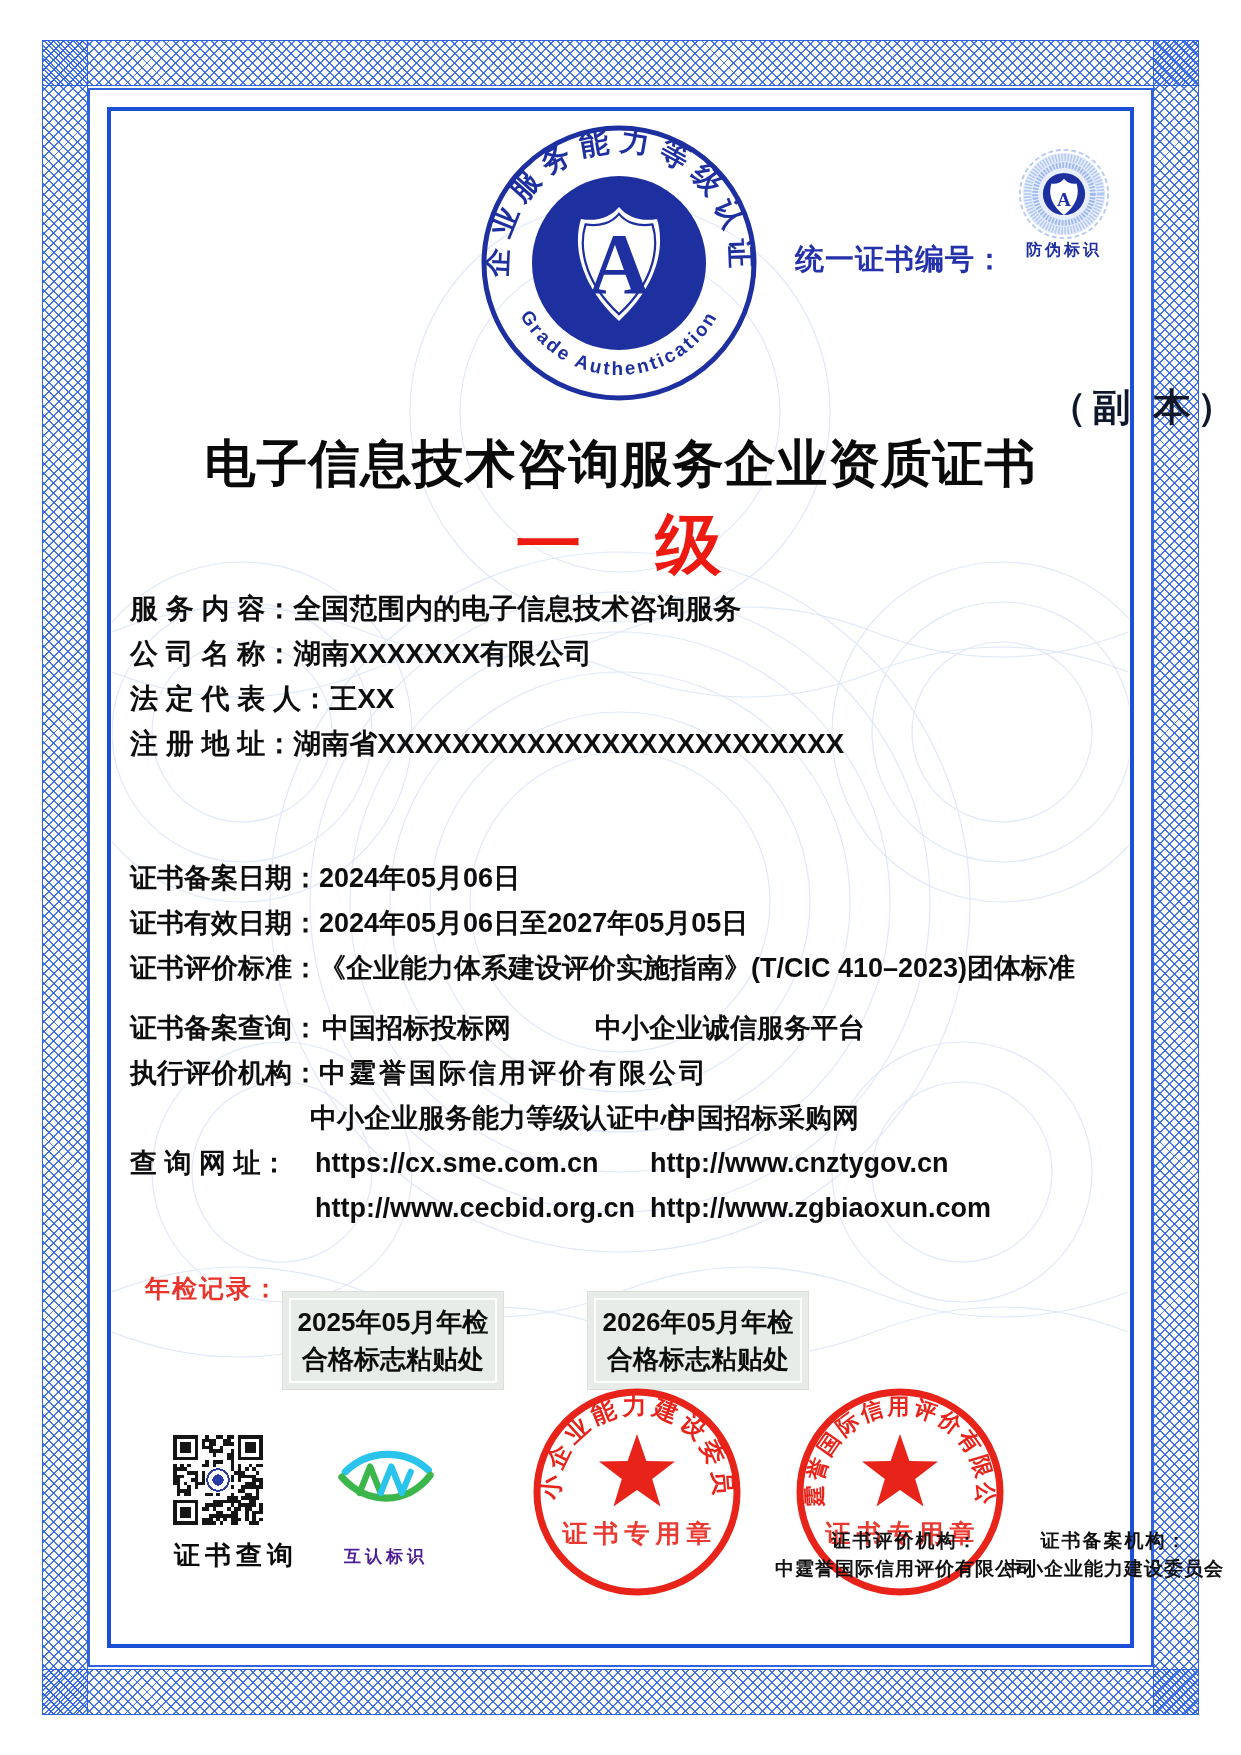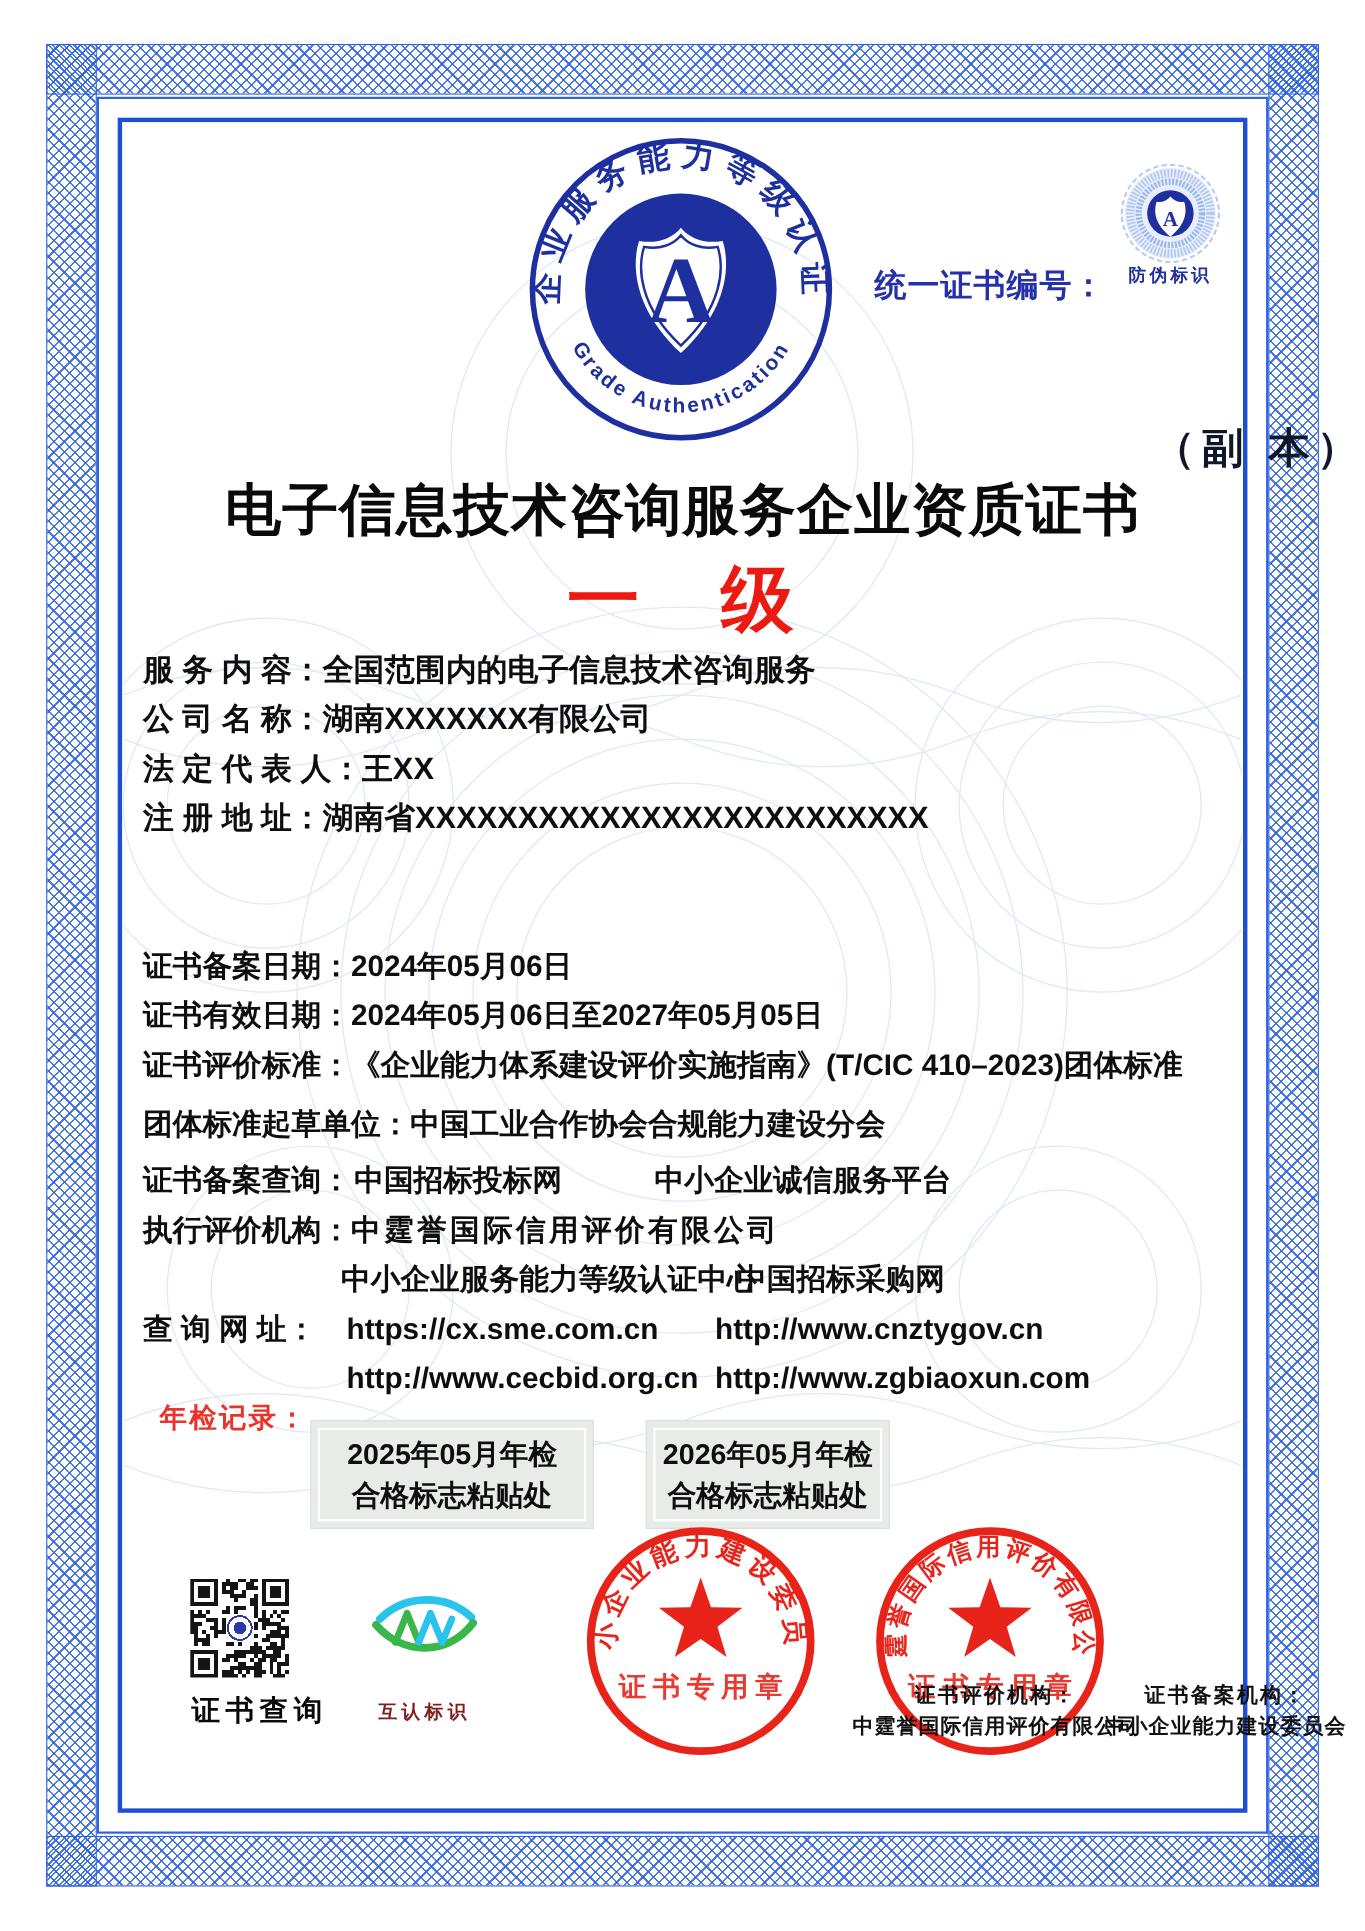--- a/index.html
+++ b/index.html
@@ -52,28 +52,28 @@
   .p-u1{left:185px;} .p-u2{left:520px;}
   .spaced{letter-spacing:3px;}
   
   .annual-label{position:absolute;left:145px;top:1272px;z-index:2;
        font-size:25px;font-weight:700;color:#e8342b;letter-spacing:2px;}
   .acheck{position:absolute;top:1292px;width:220px;height:97px;background:#e7ece8;z-index:2;
        box-shadow:0 0 0 1px #d9e0da;}
   .acheck .inner{position:absolute;inset:6px;border:2px solid #ffffff;
        display:flex;flex-direction:column;justify-content:center;align-items:center;}
   .acheck .l{font-size:26px;font-weight:700;line-height:37px;color:#0e0e0e;white-space:nowrap;}
-  .box1{left:283px;padding-left:36px;} .box2{left:588px;}
+  .box1{left:283px;} .box2{left:588px;}
   
   .qr{position:absolute;left:173px;top:1435px;width:90px;height:90px;z-index:2;}
   .qr-label{position:absolute;left:148px;top:1538px;width:150px;text-align:right;z-index:2;
        font-size:26px;font-weight:700;letter-spacing:5px;color:#0a0a0a;}
   .mutual{position:absolute;left:333px;top:1444px;width:106px;height:68px;z-index:2;}
   .mutual-label{position:absolute;left:318px;top:1545px;width:136px;text-align:center;z-index:2;
-       font-size:17px;font-weight:700;letter-spacing:4px;color:#7f1d1d;}
+       font-size:17px;font-weight:700;letter-spacing:4px;color:#4c1d95;}
   .stamp{position:absolute;top:1382px;width:220px;height:220px;z-index:2;}
   .stamp1{left:527px;} .stamp2{left:790px;}
   .stamp-ring{fill:#e8231a;font-weight:700;}
   .s1 .stamp-ring{font-size:24px;letter-spacing:5px;}
   .s2 .stamp-ring{font-size:22px;letter-spacing:3px;}
   .stamp-inner{fill:#e8231a;fill-opacity:.9;font-size:25px;font-weight:700;letter-spacing:6px;}
   .caption{position:absolute;text-align:center;z-index:3;color:#111;}
   .cap1{left:477px;width:320px;} .cap2{left:745px;width:320px;}
   .cap-t{position:absolute;top:1528px;font-size:19px;font-weight:700;letter-spacing:2px;width:inherit;text-align:center;}
   .cap-n{position:absolute;top:1556px;font-size:19px;font-weight:700;letter-spacing:1px;width:inherit;text-align:center;}
@@ -174,23 +174,20 @@
     </div>
     <div class="row">
       <span>证书有效日期：</span><span>2024年05月06日至2027年05月05日</span>
     </div>
     <div class="row">
       <span>证书评价标准：</span><span>《企业能力体系建设评价实施指南》(T/CIC 410–2023)团体标准</span>
     </div>
   </div>
 
   <div class="block org">
-    <div class="row">
-      <span class="seg p0"><span>团体标准起草单位：</span><span>中国工业合作协会合规能力建设分会</span></span>
-    </div>
     <div class="row r3">
       <span class="seg p0">证书备案查询：</span>
       <span class="seg p-l">中国招标投标网</span>
       <span class="seg p-r">中小企业诚信服务平台</span>
     </div>
     <div class="row">
       <span class="seg p0"><span>执行评价机构：</span><span class="spaced">中霆誉国际信用评价有限公司</span></span>
     </div>
     <div class="row">
       <span class="seg p-l2">中小企业服务能力等级认证中心</span>

